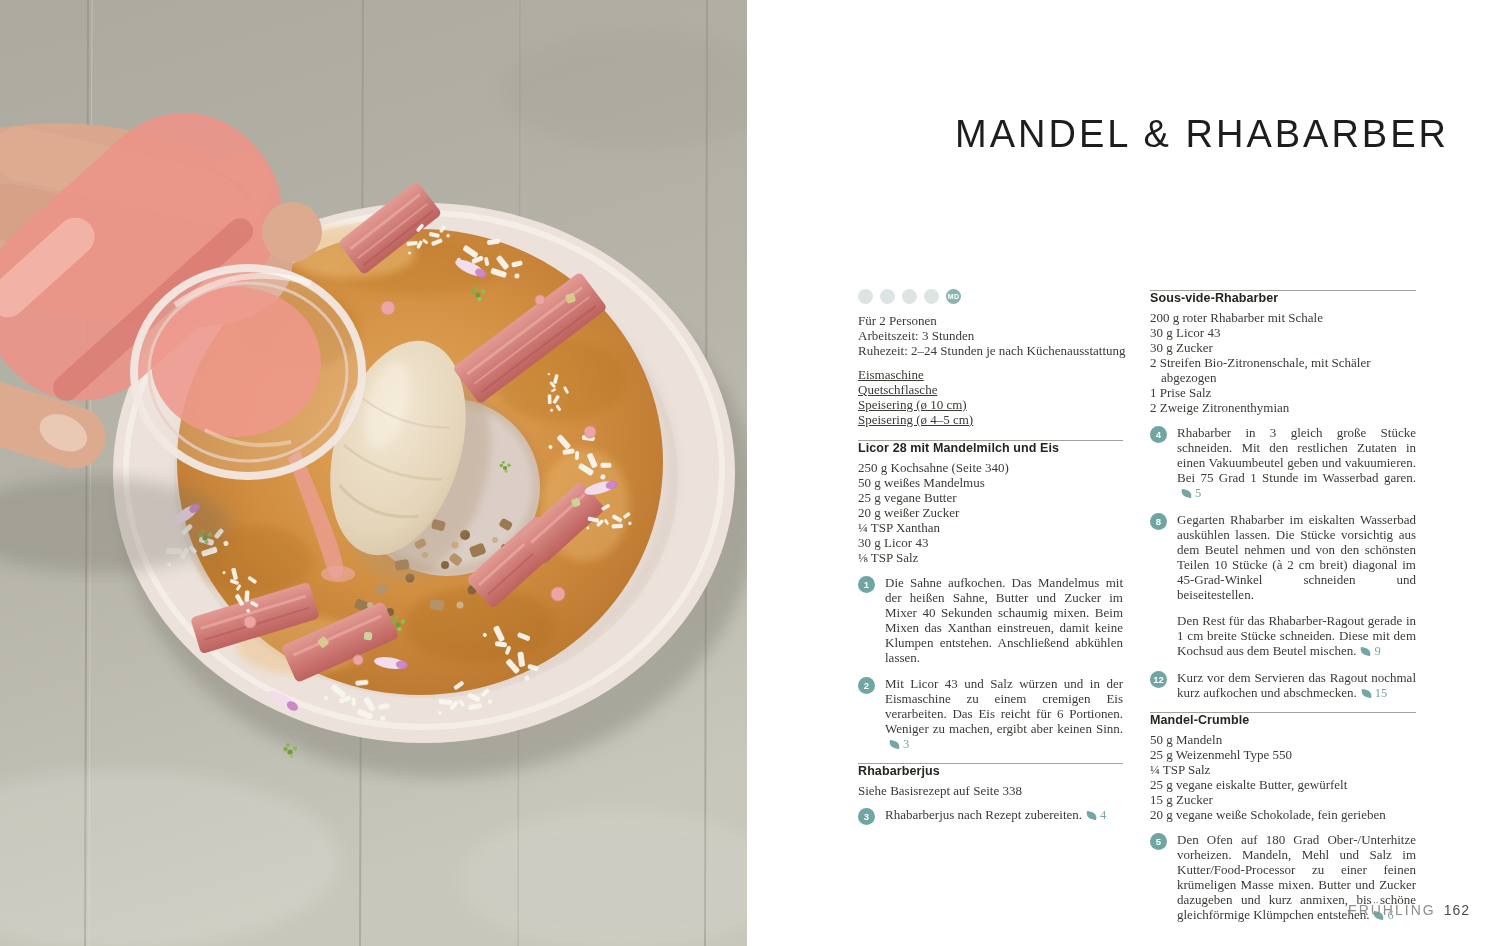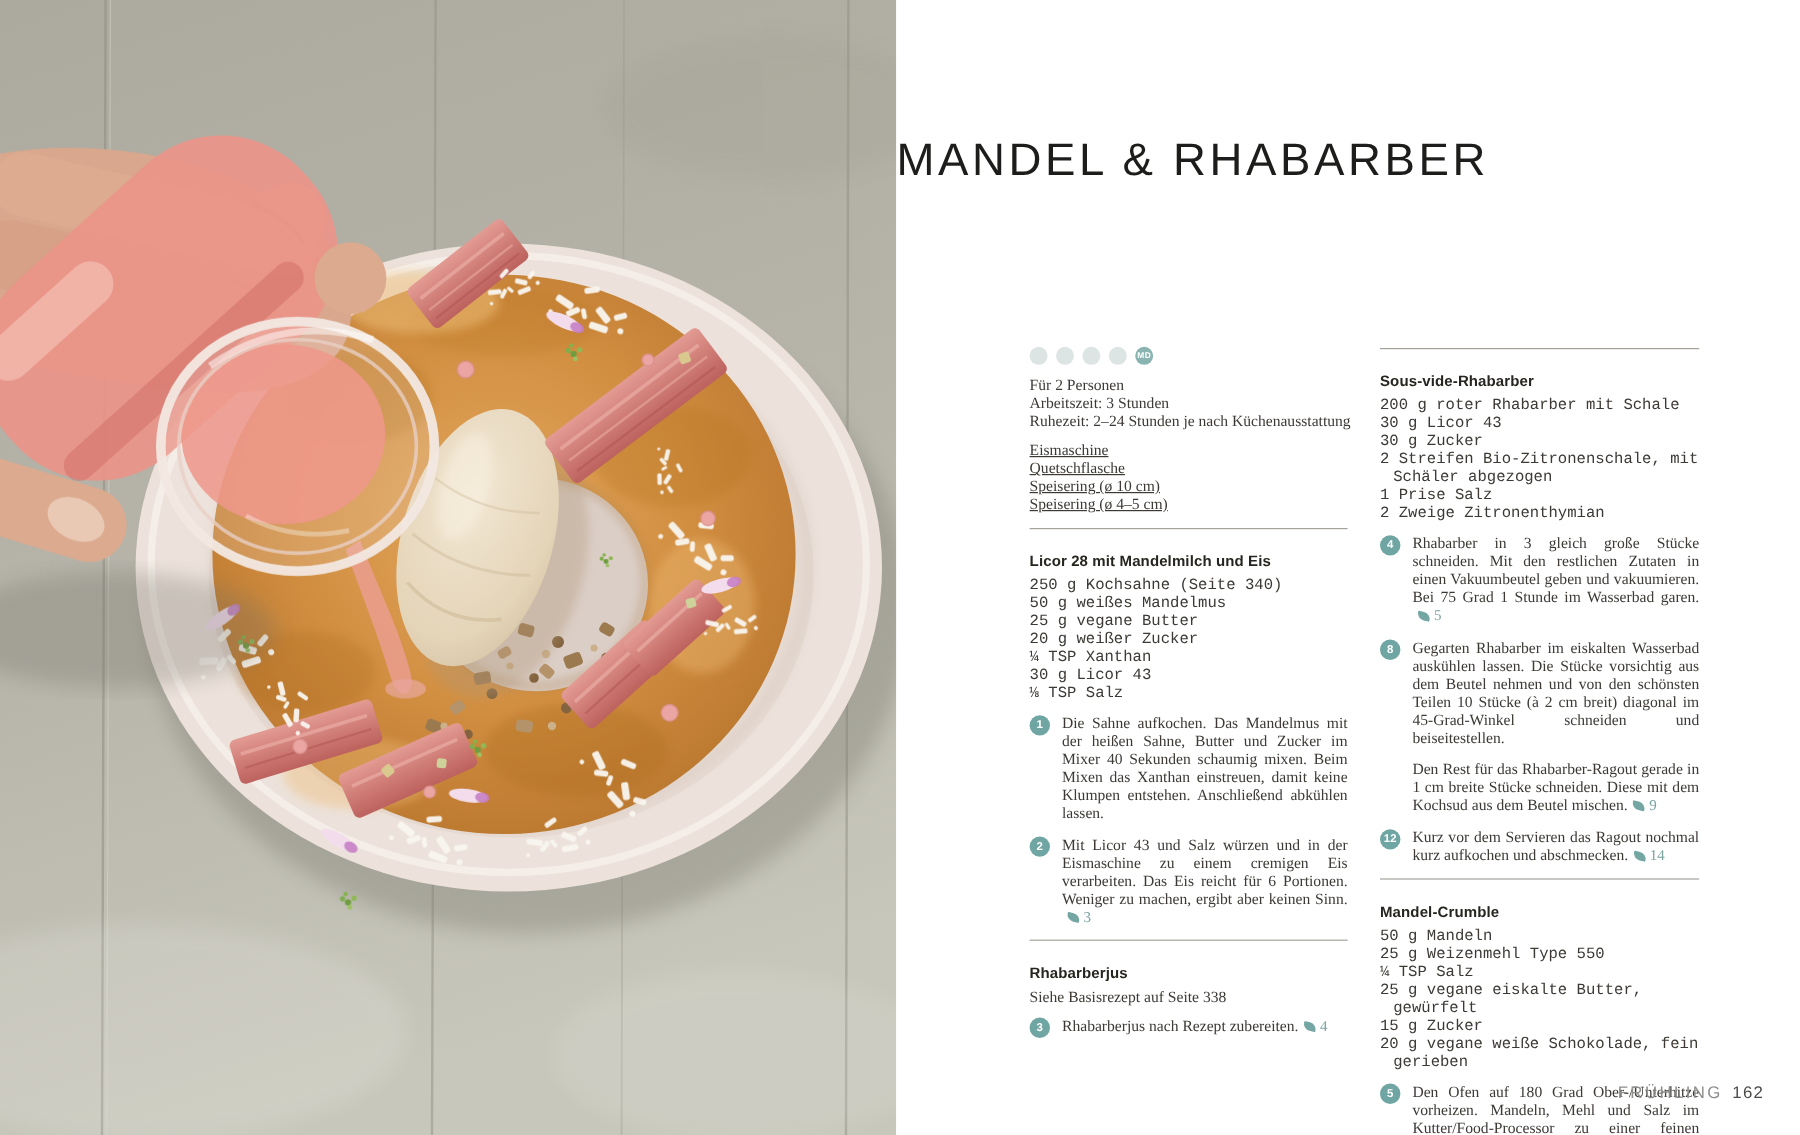--- a/index.html
+++ b/index.html
@@ -3,39 +3,39 @@
 <meta charset="utf-8">
 <style>
   html,body{margin:0;padding:0;background:#e9e9e9;}
   #canvas{position:relative;width:1500px;height:946px;margin:0 auto;background:#ffffff;overflow:hidden;
           font-family:"Liberation Serif", serif;color:#3d3a35;}
   
   .photo{position:absolute;left:0;top:0;width:747px;height:946px;overflow:hidden;}
   .photo svg{display:block;width:747px;height:946px;}
   
   .page{position:absolute;left:747px;top:0;width:753px;height:946px;background:#ffffff;}
-  .title{position:absolute;top:88px;left:0;width:702px;text-align:left;
+  .title{position:absolute;top:88px;left:0;width:702px;text-align:right;
          font-family:"Liberation Sans", sans-serif;font-weight:200;font-size:38px;
          letter-spacing:3px;color:#1d1d1b;white-space:nowrap;}
   .col{position:absolute;font-size:13px;line-height:15px;}
   .col-left{left:111px;top:288px;width:265px;}
   .col-right{left:403px;top:290px;width:266px;}
   .dots{display:flex;align-items:center;gap:7px;height:16px;margin-bottom:9px;}
   .dot{width:15px;height:15px;border-radius:50%;background:#dce5e3;}
   .dot-badge{width:15px;height:15px;border-radius:50%;background:#8ab4b1;color:#fff;
              font-family:"Liberation Sans", sans-serif;font-size:7px;font-weight:bold;
              display:flex;align-items:center;justify-content:center;letter-spacing:.3px;}
   .meta p,.equip p{margin:0;}
   .meta{margin-bottom:9px;}
   .meta p{white-space:nowrap;}
   .equip{margin-bottom:13px;text-decoration:underline;}
-  .section{border-top:1px solid #a5a29c;padding-top:20px;margin-bottom:2px;}
+  .section{border-top:1px solid #a5a29c;padding-top:0;margin-bottom:2px;}
   .sec-head{font-family:"Liberation Sans", sans-serif;font-weight:bold;font-size:12.5px;
             color:#27251f;margin:0 0 4px 0;letter-spacing:.1px;}
-  .ings{margin:0 0 10px 0;font-family:Liberation Mono, monospace;}
+  .ings{margin:0 0 10px 0;}
   .ings p{margin:0;padding-left:11px;text-indent:-11px;}
   .note{margin:0 0 9px 0;}
   .step{display:flex;gap:10px;margin-bottom:11px;}
   .step-num{flex:0 0 17px;width:17px;height:17px;border-radius:50%;background:#6fa5a2;
             background:#6fa5a2;color:#fff;font-family:"Liberation Sans", sans-serif;
             font-size:9.5px;font-weight:bold;display:flex;align-items:center;justify-content:center;
             margin-top:1px;}
   .step-text{margin:0;flex:1;text-align:justify;}
   .step.no-num{padding-left:27px;}
   .ref{white-space:nowrap;margin-left:4px;}
@@ -370,21 +370,21 @@
         </div>
         <div class="step">
           <span class="step-num">8</span>
           <p class="step-text"><span>Gegarten Rhabarber im eiskalten Wasserbad auskühlen lassen. Die Stücke vorsichtig aus dem Beutel nehmen und von den schönsten Teilen 10 Stücke (à 2 cm breit) diagonal im 45-Grad-Winkel schneiden und beiseitestellen.</span></p>
         </div>
         <div class="step no-num">
           <p class="step-text"><span>Den Rest für das Rhabarber-Ragout gerade in 1 cm breite Stücke schneiden. Diese mit dem Kochsud aus dem Beutel mischen.</span><span class="ref"><span class="leaf-icon"></span><span class="ref-num">9</span></span></p>
         </div>
         <div class="step">
           <span class="step-num">12</span>
-          <p class="step-text"><span>Kurz vor dem Servieren das Ragout nochmal kurz aufkochen und abschmecken.</span><span class="ref"><span class="leaf-icon"></span><span class="ref-num">14</span></span></p>
+          <p class="step-text"><span>Kurz vor dem Servieren das Ragout nochmal kurz aufkochen und abschmecken.</span><span class="ref"><span class="leaf-icon"></span><span class="ref-num">15</span></span></p>
         </div>
       </div>
 
       <div class="section">
         <h2 class="sec-head">Mandel-Crumble</h2>
         <div class="ings">
           <p>50 g Mandeln</p>
           <p>25 g Weizenmehl Type 550</p>
           <p>¼ TSP Salz</p>
           <p>25 g vegane eiskalte Butter, gewürfelt</p>

